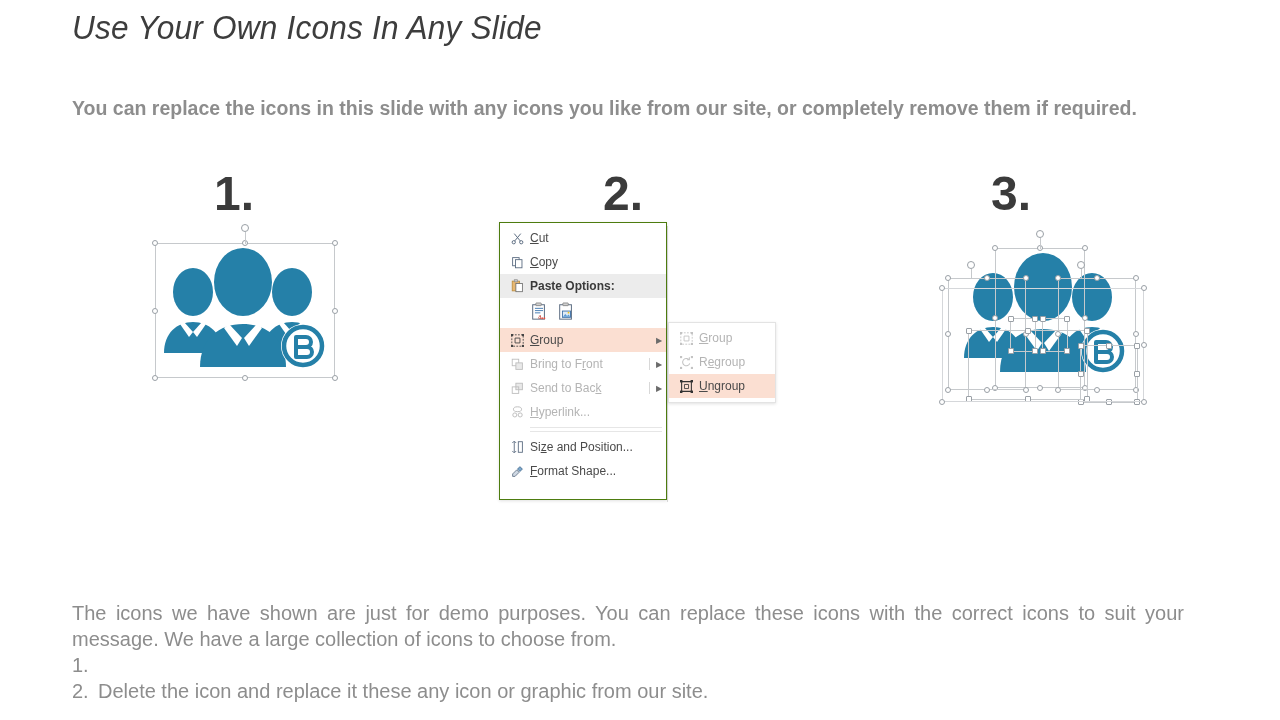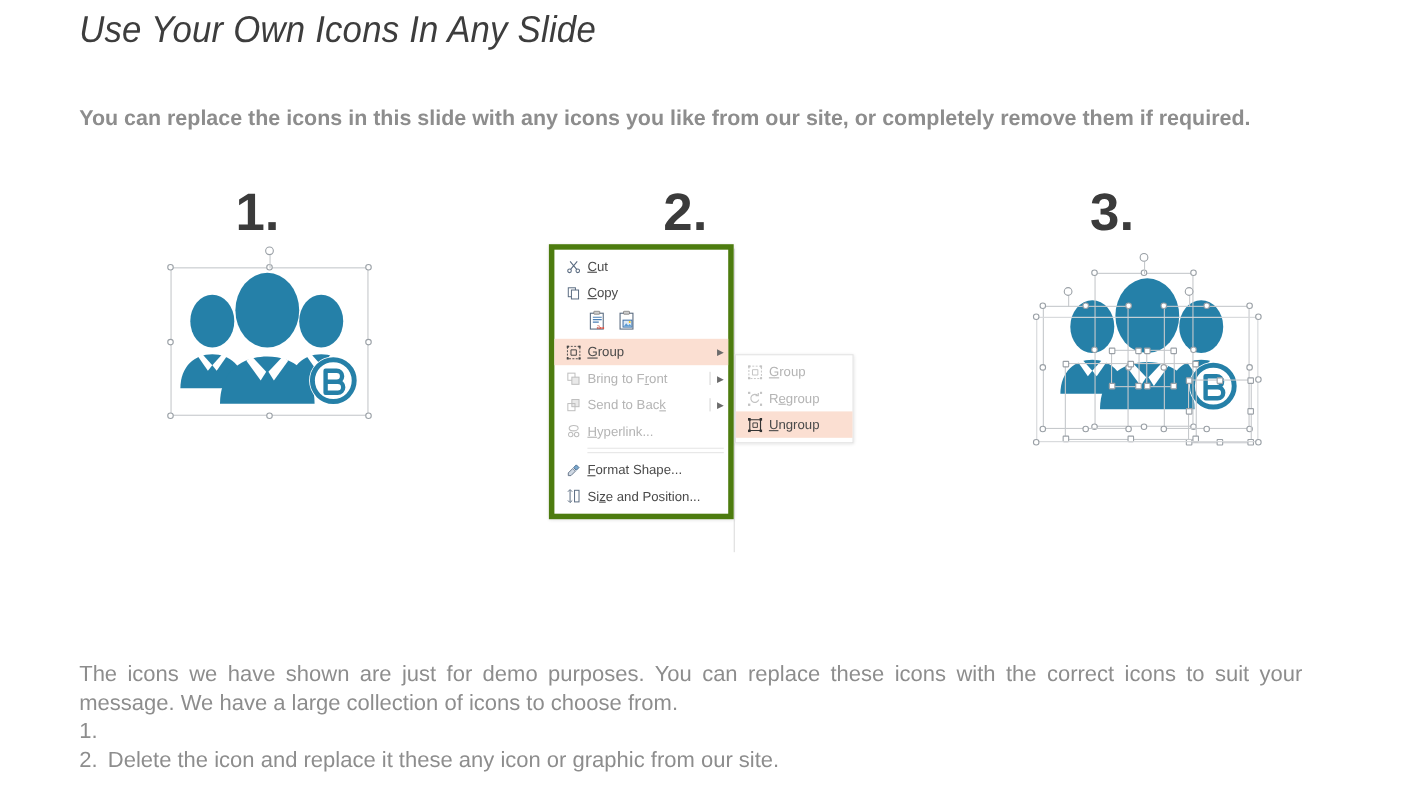--- a/index.html
+++ b/index.html
@@ -54,24 +54,24 @@
   .rot{
     position:absolute;width:8px;height:8px;border-radius:50%;
     background:#fff;border:1px solid #9aa0a6;box-sizing:border-box;
   }
   .rotstem{position:absolute;width:1px;background:#c6c9cc;}
 
   
   .ctxmenu{
     position:absolute;left:499px;top:222px;width:168px;
     background:#ffffff;
-    border:5px solid #4d7c0f;
+    border:1px solid #4d7c0f;
     box-shadow:0 1px 3px rgba(0,0,0,.12);
     font-size:12px;color:#4a4a4a;
-    padding:3px 0 4px 0;
+    padding:3px 0 16px 0;
     box-sizing:border-box;
   }
   .mi{
     position:relative;display:flex;align-items:center;
     height:24px;padding-left:4px;
   }
   .mi .ico{width:26px;flex:0 0 26px;display:flex;align-items:center;justify-content:center;}
   .mi .lbl{flex:1;white-space:nowrap;}
   .mi .arrow{width:14px;flex:0 0 14px;font-size:8px;color:#6b6b6b;text-align:center;}
   .mi.disabled .lbl{color:#b4b4b4;}
@@ -183,20 +183,30 @@
         <svg width="13" height="13" viewBox="0 0 16 16">
             <g fill="#fff" stroke="#5a6b80" stroke-width="1.1">
           <rect x="2" y="2" width="8" height="10"></rect>
               <rect x="5.5" y="4.5" width="8" height="10"></rect>
             </g>
           </svg>
       </span>
       <span class="lbl"><u>C</u>opy</span>
     </div>
 
+    <div class="mi grayhdr">
+      <span class="ico">
+        <svg width="13" height="14" viewBox="0 0 16 17">
+          <rect x="1.5" y="2.5" width="9" height="12" fill="#e8b872" stroke="#b98b3c" stroke-width="1"></rect>
+          <rect x="4" y="0.8" width="4" height="2.6" fill="#c9c9c9" stroke="#8a8a8a" stroke-width=".8"></rect>
+          <rect x="6" y="5.5" width="8" height="10" fill="#fff" stroke="#6a6a6a" stroke-width="1"></rect>
+        </svg>
+      </span>
+      <span class="lbl">Paste Options:</span>
+    </div>
 
     <div class="pasteicons">
       <span>
         <svg width="18" height="19" viewBox="0 0 20 21">
           <rect x="3" y="3" width="13" height="16" fill="#fff" stroke="#5a6b80" stroke-width="1.1"></rect>
           <rect x="6.5" y="1" width="6" height="3" rx=".6" fill="#cfcfcf" stroke="#777" stroke-width=".8"></rect>
           <g stroke="#4a7fb5" stroke-width="1.1">
               <path d="M5.5 7h9M5.5 9.5h9M5.5 12h6"></path>
             </g>
           <text x="9.2" y="19" font-size="8" font-family="Liberation Serif, serif" fill="#c0392b">a</text>
@@ -277,38 +287,38 @@
       <span class="lbl"><u>H</u>yperlink...</span>
     </div>
 
     <div class="divider"></div>
 
 
     <div class="divider"></div>
 
     <div class="mi">
       <span class="ico">
-        <svg width="13" height="13" viewBox="0 0 16 16">
-          <path d="M2 11l5-5 3 3-5 5H2z" fill="#cfd8e3" stroke="#5a6b80" stroke-width="1"></path>
-          <path d="M8 5l3-3 3 3-3 3z" fill="#7aa7cc" stroke="#3f6489" stroke-width="1"></path>
-        </svg>
-      </span>
-      <span class="lbl"><u>F</u>ormat Shape...</span>
-    </div>
-
-    <div class="mi">
-      <span class="ico">
         <svg width="13" height="14" viewBox="0 0 16 17">
           <g stroke="#5a6b80" stroke-width="1.1" fill="none">
             <path d="M4 2v13M1.6 3.6L4 1.2l2.4 2.4M1.6 13.4L4 15.8l2.4-2.4"></path>
             <rect x="9" y="2" width="5" height="13"></rect>
             </g>
           </svg>
       </span>
       <span class="lbl">Si<u>z</u>e and Position...</span>
+    </div>
+
+    <div class="mi">
+      <span class="ico">
+        <svg width="13" height="13" viewBox="0 0 16 16">
+          <path d="M2 11l5-5 3 3-5 5H2z" fill="#cfd8e3" stroke="#5a6b80" stroke-width="1"></path>
+          <path d="M8 5l3-3 3 3-3 3z" fill="#7aa7cc" stroke="#3f6489" stroke-width="1"></path>
+        </svg>
+      </span>
+      <span class="lbl"><u>F</u>ormat Shape...</span>
     </div>
   </div>
 
   <div class="submenu">
     <div class="mi disabled">
       <span class="ico">
         <svg width="13" height="13" viewBox="0 0 16 16">
           <g fill="none" stroke="#c3c3c3" stroke-width="1.1" stroke-dasharray="2.2 1.6">
               <rect x="1" y="1" width="14" height="14"></rect>
             </g>

